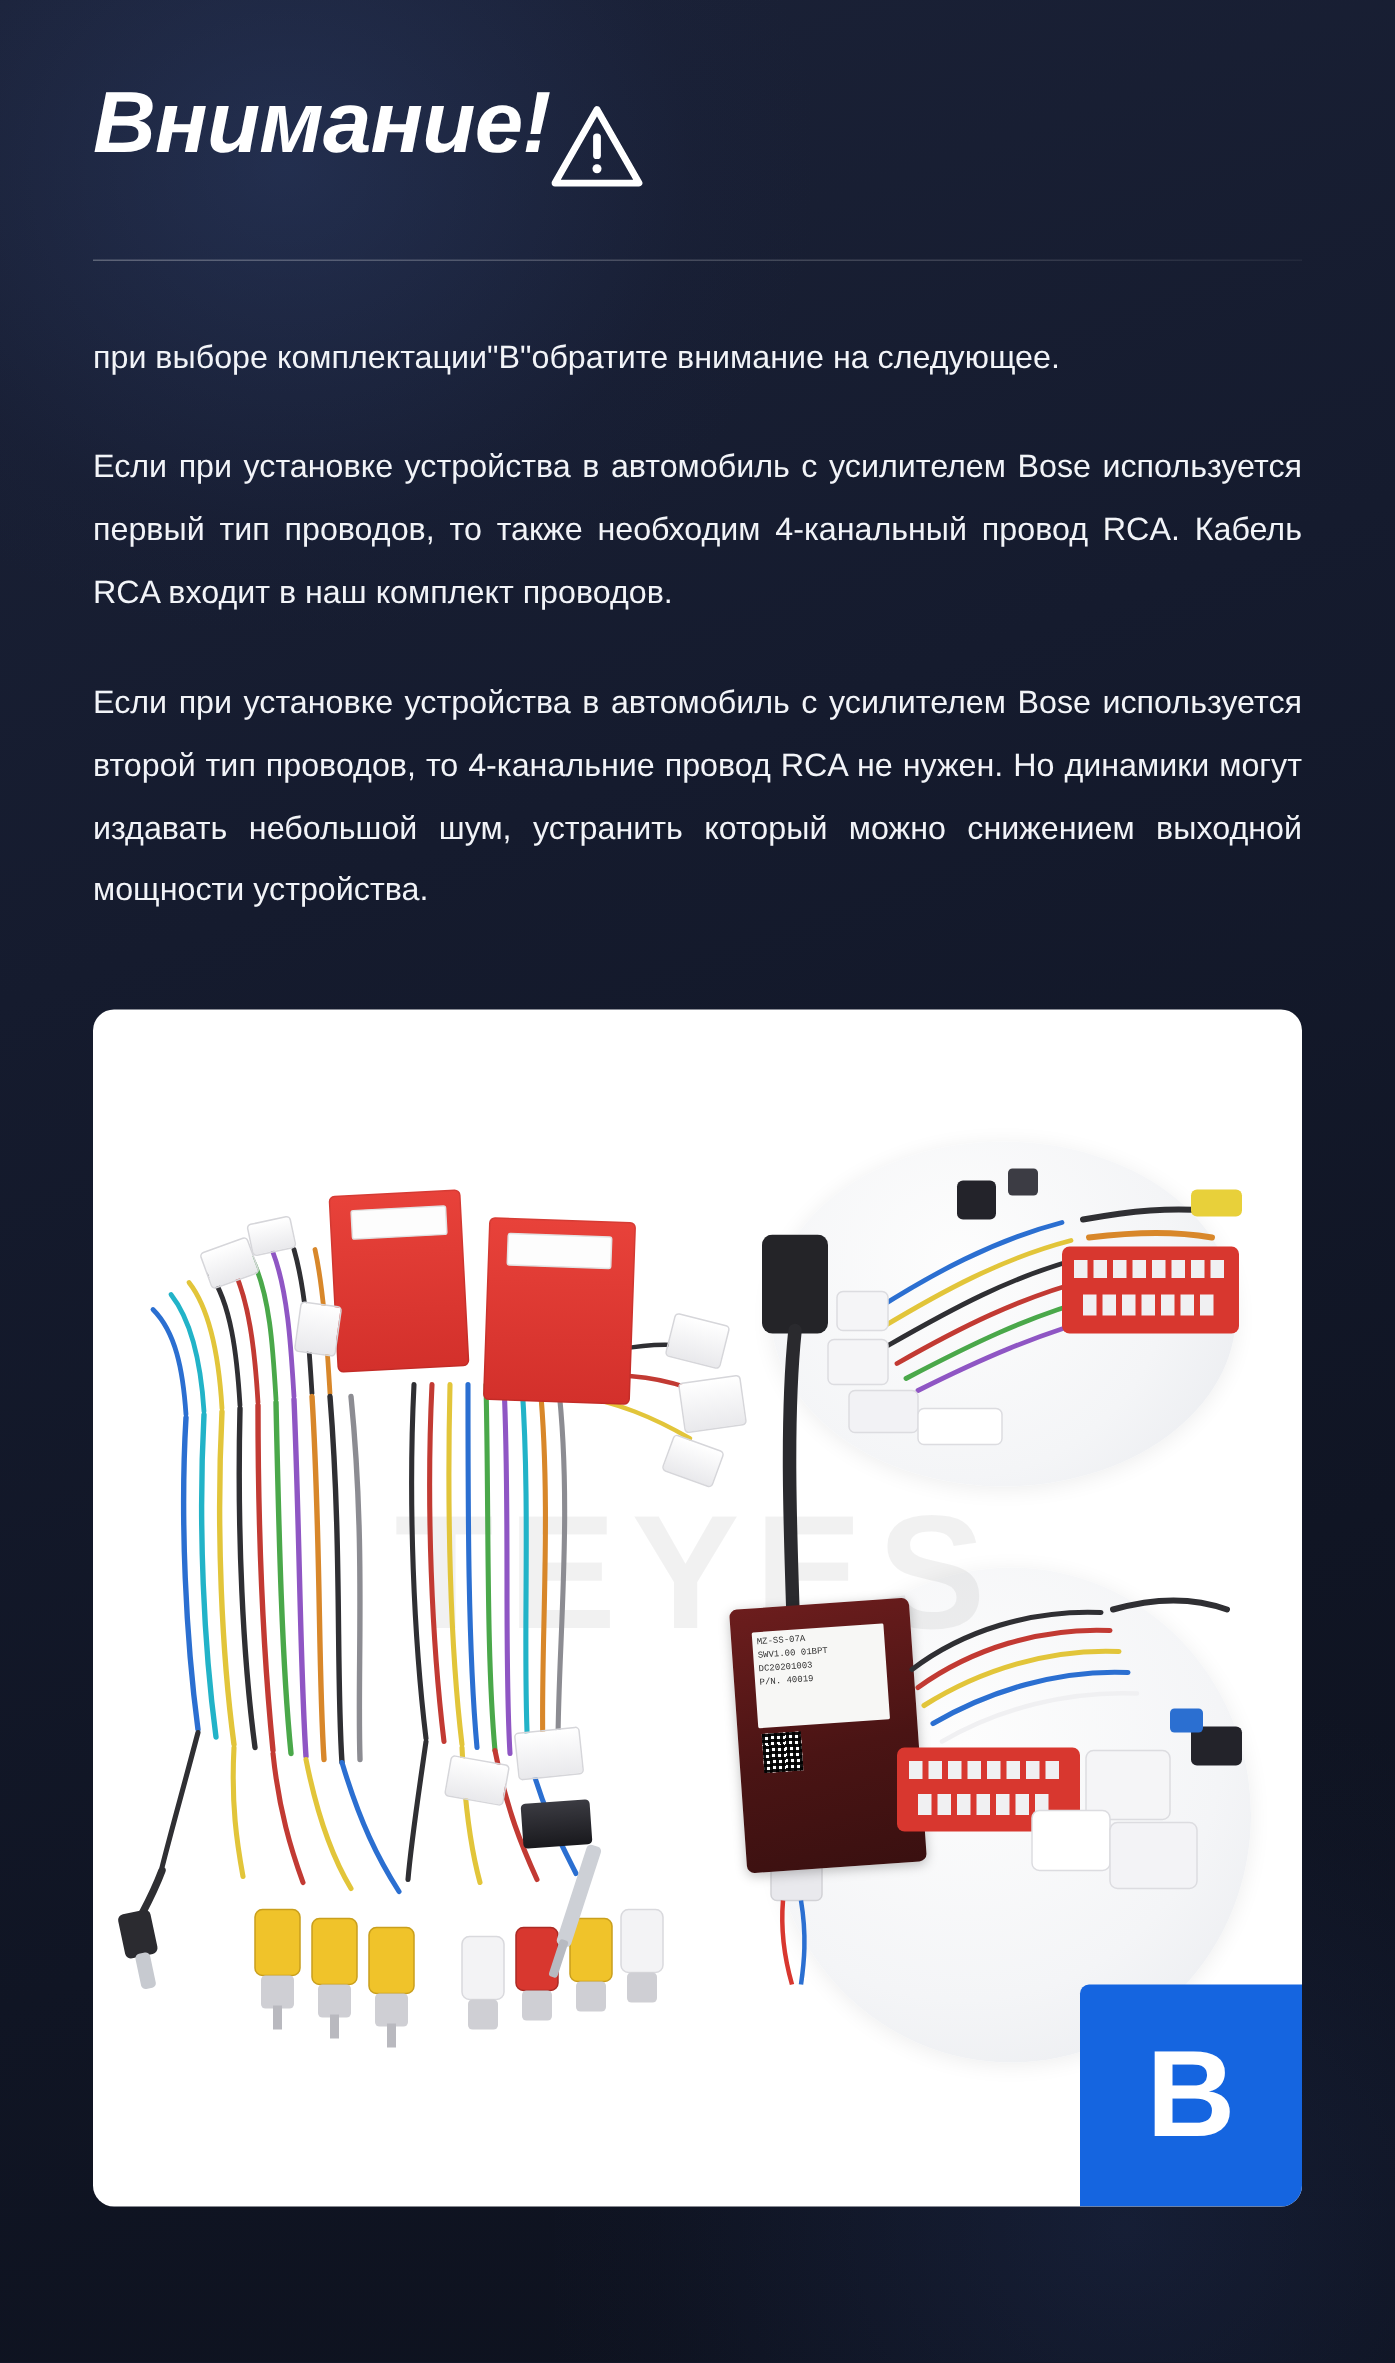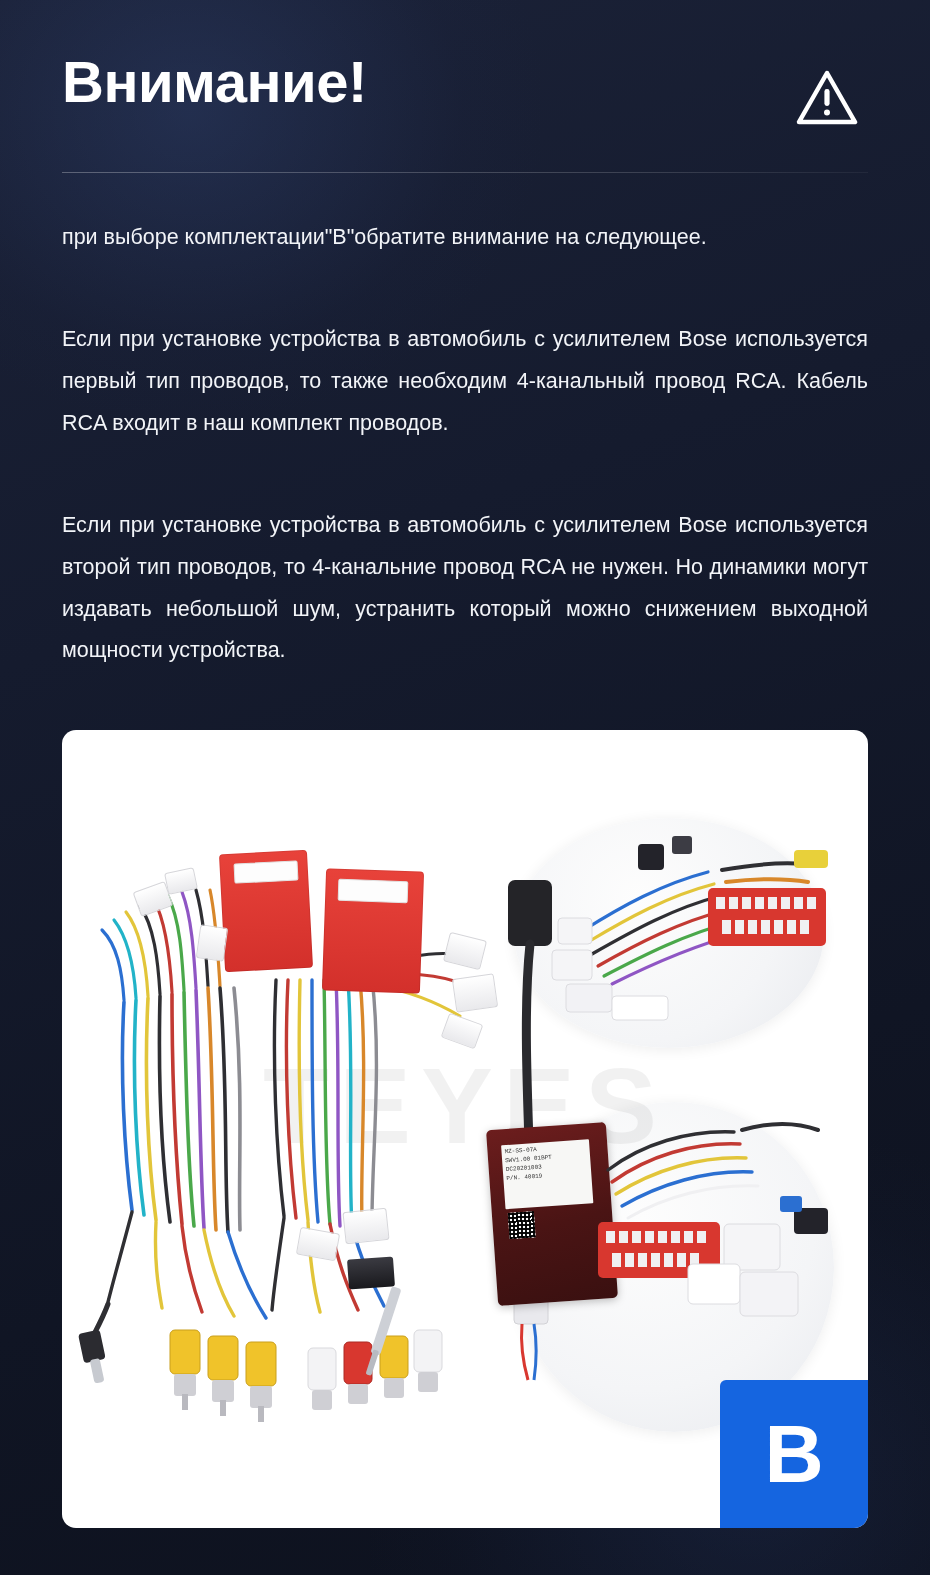--- a/index.html
+++ b/index.html
@@ -31,21 +31,22 @@
     width: 760px; height: 700px;
     background: radial-gradient(ellipse at center, rgba(40,58,105,0.30) 0%, rgba(25,35,65,0.08) 58%, rgba(0,0,0,0) 74%);
     pointer-events: none;
   }
   .content { position: relative; z-index: 2; }
 
   .header {
     padding: 52px 62px 0 62px;
     display: flex;
     align-items: flex-start;
-    justify-content: space-between;
+    justify-content: flex-start;
+    font-style: italic;
   }
   .title {
     color: #ffffff;
     font-size: 58px;
     font-weight: bold;
     letter-spacing: -0.5px;
     line-height: 1.05;
   }
   .warn-icon { margin-top: 18px; margin-right: 10px; }
 
@@ -53,21 +54,21 @@
     margin: 42px 62px 0 62px;
     height: 1px;
     background: linear-gradient(to right, rgba(255,255,255,0.28), rgba(255,255,255,0.16) 70%, rgba(255,255,255,0.05));
   }
 
   .body-text { padding: 0 62px; }
   .para {
     color: #f2f4f8;
     font-size: 21.5px;
     line-height: 1.95;
-    margin-top: 60px;
+    margin-top: 31px;
   }
   .para.justify { text-align: justify; }
   .para.first { margin-top: 44px; }
 
   .photo-frame {
     margin: 58px 62px 0 62px;
     width: 806px;
     height: 798px;
     background: #ffffff;
     border-radius: 14px;

